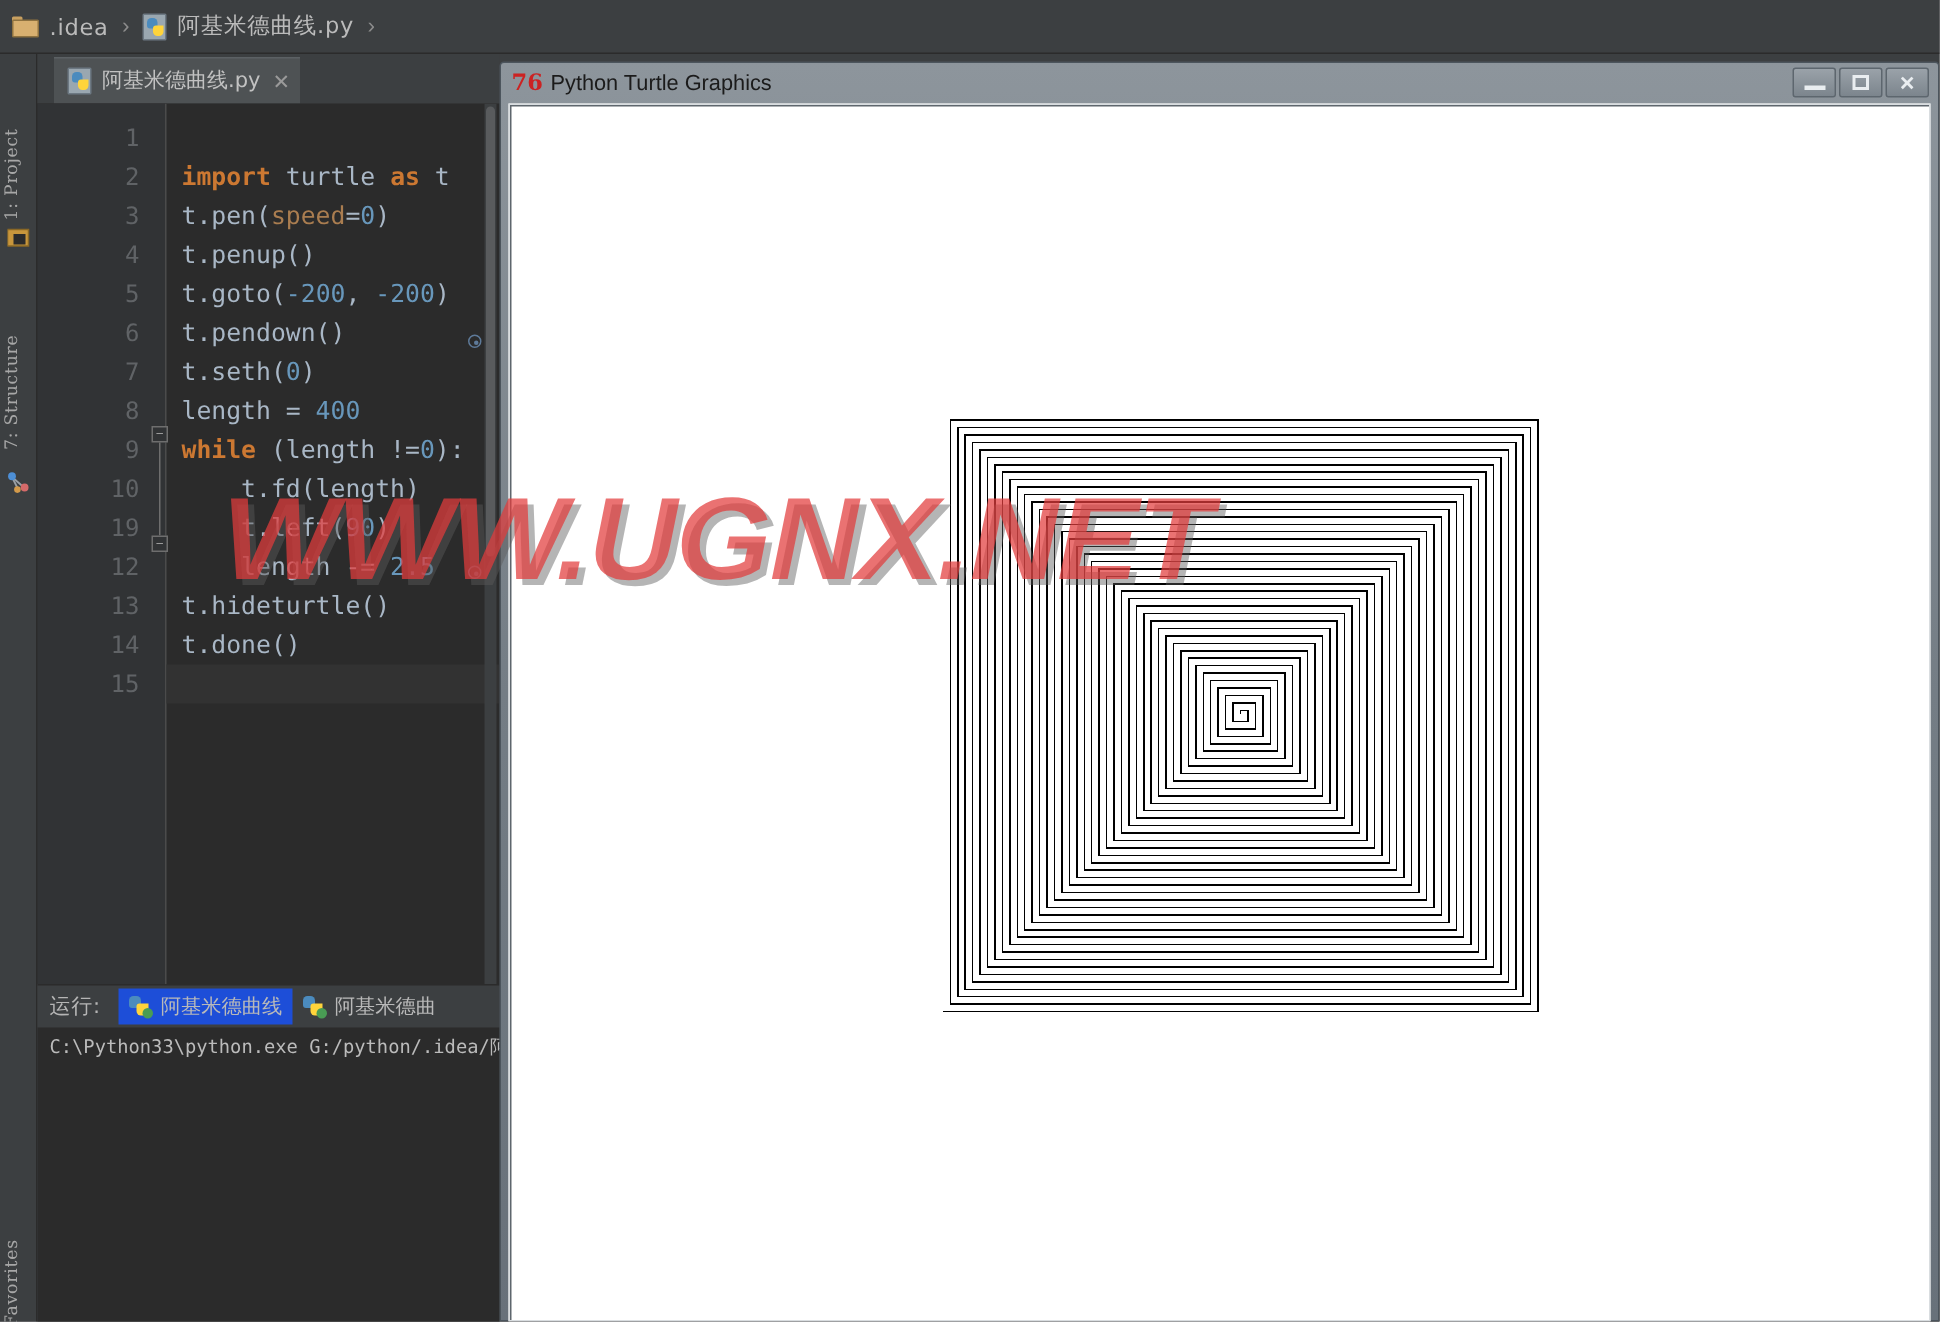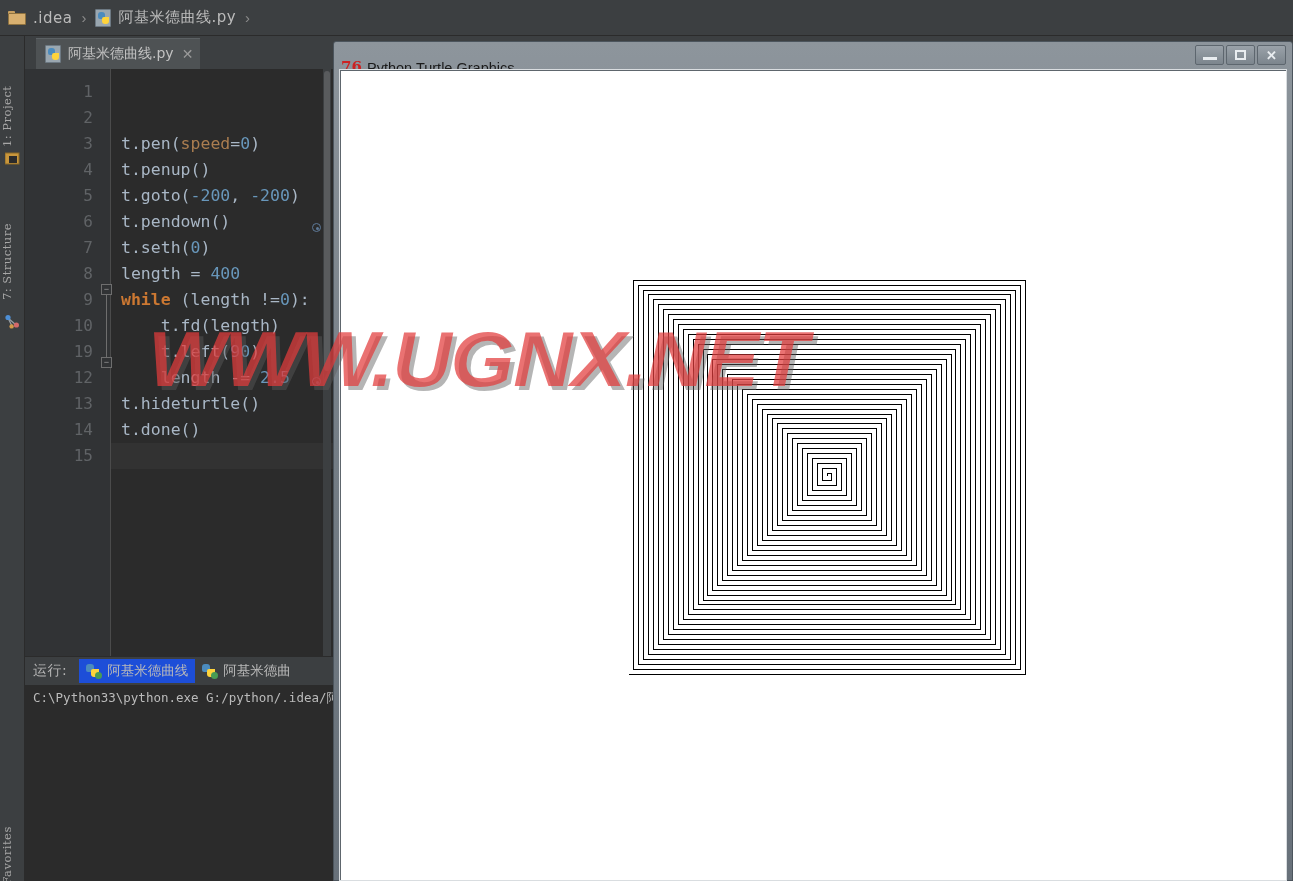--- a/index.html
+++ b/index.html
@@ -181,21 +181,21 @@
   }
 
   
   .turtle-win {
     position: absolute; left: 333px; top: 41px; width: 960px; height: 840px;
     background: linear-gradient(to bottom, #8d959c 0%, #747d85 50%, #68717a 100%);
     border: 1px solid #4c555d;
     border-radius: 3px 3px 0 0;
   }
   .turtle-title-bar {
-    position: absolute; left: 0; top: 12px; width: 958px; height: 27px;
+    position: absolute; left: 0; top: 0; width: 958px; height: 27px;
     display: flex; align-items: center; padding-left: 7px;
   }
   .icon-turtle-app {
     width: 18px; height: 15px; position: relative; display:inline-block;
     color: #cc2222; font-weight: bold; font-size: 15px;
     font-family: "DejaVu Serif", serif; line-height: 15px;
   }
   .turtle-title {
     color: #1b1b1b; font-size: 14.5px; margin-left: 8px;
     font-family: "Liberation Sans", sans-serif;
@@ -311,20 +311,21 @@
         <div class="lno" style="top: 348px;">14</div>
         <div class="lno" style="top: 374px;">15</div>
       </div>
 
     <div class="fold" style="top:215px;">−</div>
     <div class="fold-line" style="top:226px; height:62px;"></div>
     <div class="fold" style="top:288px;">−</div>
 
     <div class="code-area" id="code-area">
         <div class="line" style="position: absolute; top: 10px; left: 0px; width: 222px;"><span class="code-txt"></span></div>
+        <div class="line" style="position: absolute; top: 36px; left: 0px; width: 222px;"><span class="code-txt"><span class="kw">import</span> turtle <span class="kw">as</span> t</span></div>
         <div class="line" style="position: absolute; top: 62px; left: 0px; width: 222px;"><span class="code-txt">t.pen(<span class="kwarg">speed</span>=<span class="num">0</span>)</span></div>
         <div class="line" style="position: absolute; top: 88px; left: 0px; width: 222px;"><span class="code-txt">t.penup()</span></div>
         <div class="line" style="position: absolute; top: 114px; left: 0px; width: 222px;"><span class="code-txt">t.goto(<span class="num">-</span><span class="num">200</span>, <span class="num">-</span><span class="num">200</span>)</span></div>
         <div class="line" style="position: absolute; top: 140px; left: 0px; width: 222px;"><span class="code-txt">t.pendown()</span></div>
         <div class="line" style="position: absolute; top: 166px; left: 0px; width: 222px;"><span class="code-txt">t.seth(<span class="num">0</span>)</span></div>
         <div class="line" style="position: absolute; top: 192px; left: 0px; width: 222px;"><span class="code-txt">length = <span class="num">400</span></span></div>
         <div class="line" style="position: absolute; top: 218px; left: 0px; width: 222px;"><span class="code-txt"><span class="kw">while</span> (length !=<span class="num">0</span>):</span></div>
         <div class="line" style="position: absolute; top: 244px; left: 0px; width: 222px;"><span class="code-txt">    t.fd(length)</span></div>
         <div class="line" style="position: absolute; top: 270px; left: 0px; width: 222px;"><span class="code-txt">    t.left(<span class="num">90</span>)</span></div>
         <div class="line" style="position: absolute; top: 296px; left: 0px; width: 222px;"><span class="code-txt">    length -= <span class="num">2.5</span></span></div>

